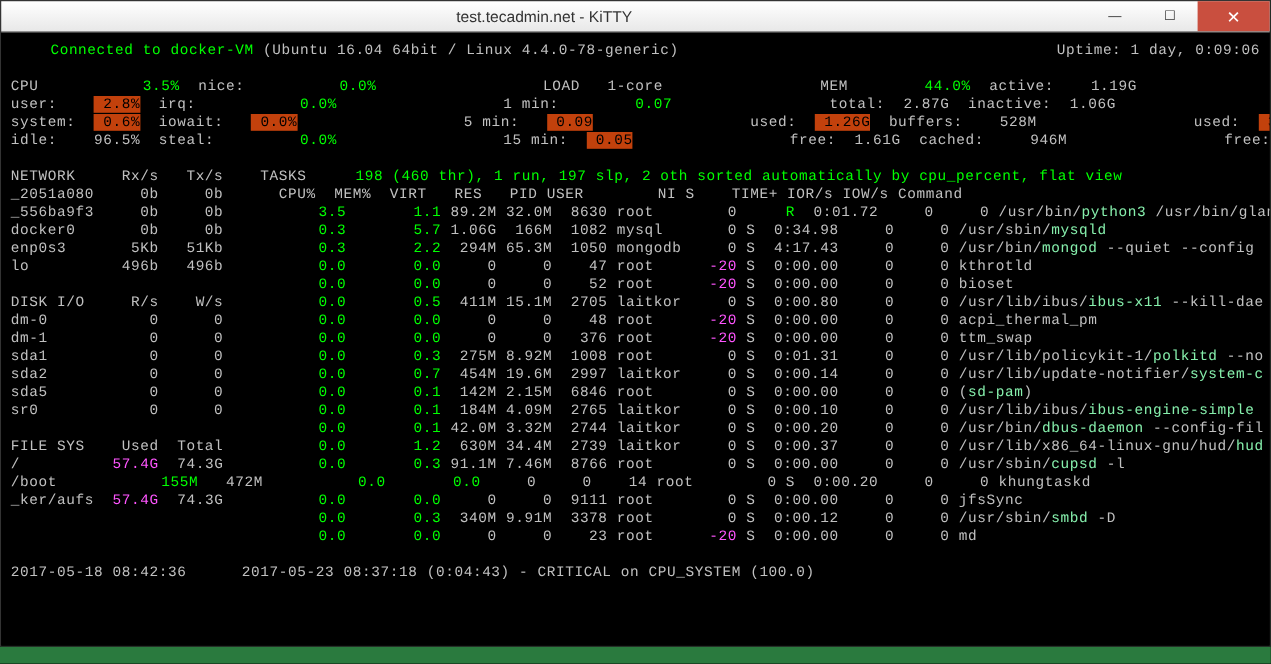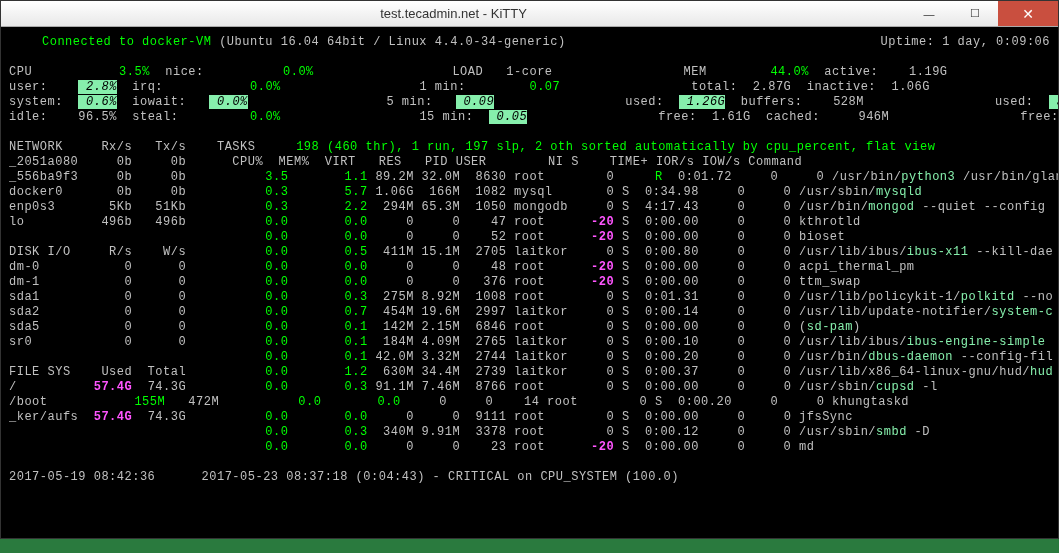--- a/index.html
+++ b/index.html
@@ -6,40 +6,40 @@
 body { background: #2a7a3e; font-family: 'Consolas', 'Courier New', monospace; font-size: 12px; }
 .window { width: 1059px; height: 539px; margin: 0 auto; background: #000; border: 1px solid #333; display: flex; flex-direction: column; }
 .titlebar { height: 26px; background: linear-gradient(#fff, #e8e8e8); display: flex; align-items: center; border-bottom: 1px solid #aaa; position: relative; }
 .title-text { flex: 1; text-align: center; color: #333; font-family: 'Segoe UI', sans-serif; font-size: 13px; }
 .win-controls { display: flex; height: 100%; }
 .win-btn { width: 46px; height: 100%; display: flex; align-items: center; justify-content: center; font-family: sans-serif; font-size: 11px; color: #333; }
 .win-close { background: #c94f3f; color: #fff; width: 60px; font-size: 14px; }
 .terminal { flex: 1; background: #000; padding: 8px 8px; overflow: hidden; font-size: 12px; line-height: 15px; letter-spacing: 0.5px; }
 .g { color: #00ff00; margin-left: 33px; }
 .w { color: #c0c0c0; }
-.m { color: #ff55ff; font-weight: bold; }
+.m { color: #ff55ff; }
 .c { color: #86efac; }
-.hg { background: #86efac; color: #000; font-style: italic; }
+.hg { background: #c2410c; color: #000; }
 .row { white-space: pre; color: #c0c0c0; }
 </style>
 </head>
 <body>
 
 <div class="window">
   <div class="titlebar">
     <div class="title-text">test.tecadmin.net - KiTTY</div>
     <div class="win-controls">
       <div class="win-btn">—</div>
       <div class="win-btn">☐</div>
       <div class="win-btn win-close">✕</div>
     </div>
   </div>
 
   <div class="terminal">
-    <div class="row"><span class="g">Connected to docker-VM</span> <span class="w">(Ubuntu 16.04 64bit / Linux 4.4.0-34-generic)</span><span style="float:right" class="w">Uptime: 1 day, 0:09:06</span></div>
+    <div class="row"><span class="g">Connected to docker-VM</span> <span class="w">(Ubuntu 16.04 64bit / Linux 4.4.0-78-generic)</span><span style="float:right" class="w">Uptime: 1 day, 0:09:06</span></div>
     <div class="row">&nbsp;</div>
 
     <div class="row"><span class="w">CPU</span>       <span class="g">3.5%</span>  <span class="w">nice:</span>      <span class="g">0.0%</span>                  <span class="w">LOAD</span>   <span class="w">1-core</span>                 <span class="w">MEM</span>    <span class="g">44.0%</span>  <span class="w">active:</span>    <span class="w">1.19G</span>                 <span class="w">SWAP</span>     <span class="g">0.9%</span></div>
     <div class="row"><span class="w">user:</span>    <span class="hg"> 2.8%</span>  <span class="w">irq:</span>       <span class="g">0.0%</span>                  <span class="w">1 min:</span>    <span class="g">0.07</span>                 <span class="w">total:</span>  <span class="w">2.87G</span>  <span class="w">inactive:</span>  <span class="w">1.06G</span>                 <span class="w">total:</span>  <span class="w">3.91G</span></div>
     <div class="row"><span class="w">system:</span>  <span class="hg"> 0.6%</span>  <span class="w">iowait:</span>   <span class="hg"> 0.0%</span>                  <span class="w">5 min:</span>   <span class="hg"> 0.09</span>                 <span class="w">used:</span>  <span class="hg"> 1.26G</span>  <span class="w">buffers:</span>    <span class="w">528M</span>                 <span class="w">used:</span>  <span class="hg"> 37.3M</span></div>
     <div class="row"><span class="w">idle:</span>    <span class="w">96.5%</span>  <span class="w">steal:</span>     <span class="g">0.0%</span>                  <span class="w">15 min:</span>  <span class="hg"> 0.05</span>                 <span class="w">free:</span>  <span class="w">1.61G</span>  <span class="w">cached:</span>     <span class="w">946M</span>                 <span class="w">free:</span>  <span class="w">3.87G</span></div>
     <div class="row">&nbsp;</div>
 
     <div class="row"><span class="w">NETWORK     Rx/s   Tx/s</span>    <span class="w">TASKS</span> <span class="g">198 (460 thr), 1 run, 197 slp, 2 oth sorted automatically by cpu_percent, flat view</span></div>
     <div class="row"><span class="w">_2051a080     0b     0b</span>      <span class="w">CPU%  MEM%  VIRT   RES   PID USER        NI S    TIME+ IOR/s IOW/s</span> <span class="w">Command</span></div>
@@ -60,15 +60,15 @@
         <div class="row"><span class="w">                       </span>     <span class="g"> 0.0</span>  <span class="g"> 0.1</span> <span class="w">42.0M</span> <span class="w">3.32M</span> <span class="w"> 2744</span> <span class="w">laitkor </span>  <span class="w">  0</span> <span class="w">S</span> <span class="w"> 0:00.20</span> <span class="w">    0</span> <span class="w">    0</span> <span class="w">/usr/bin/</span><span class="c">dbus-daemon</span><span class="w"> --config-fil</span></div>
         <div class="row"><span class="w">FILE SYS    Used  Total</span>     <span class="g"> 0.0</span>  <span class="g"> 1.2</span> <span class="w"> 630M</span> <span class="w">34.4M</span> <span class="w"> 2739</span> <span class="w">laitkor </span>  <span class="w">  0</span> <span class="w">S</span> <span class="w"> 0:00.37</span> <span class="w">    0</span> <span class="w">    0</span> <span class="w">/usr/lib/x86_64-linux-gnu/hud/</span><span class="c">hud</span><span class="w"></span></div>
         <div class="row"><span class="w">/         </span><span class="m"> 57.4G</span><span class="w">  74.3G</span>     <span class="g"> 0.0</span>  <span class="g"> 0.3</span> <span class="w">91.1M</span> <span class="w">7.46M</span> <span class="w"> 8766</span> <span class="w">root    </span>  <span class="w">  0</span> <span class="w">S</span> <span class="w"> 0:00.00</span> <span class="w">    0</span> <span class="w">    0</span> <span class="w">/usr/sbin/</span><span class="c">cupsd</span><span class="w"> -l</span></div>
         <div class="row"><span class="w">/boot     </span><span class="g">  155M</span><span class="w">   472M</span>     <span class="g"> 0.0</span>  <span class="g"> 0.0</span> <span class="w">    0</span> <span class="w">    0</span> <span class="w">   14</span> <span class="w">root    </span>  <span class="w">  0</span> <span class="w">S</span> <span class="w"> 0:00.20</span> <span class="w">    0</span> <span class="w">    0</span> <span class="w">khungtaskd</span><span class="w"></span></div>
         <div class="row"><span class="w">_ker/aufs </span><span class="m"> 57.4G</span><span class="w">  74.3G</span>     <span class="g"> 0.0</span>  <span class="g"> 0.0</span> <span class="w">    0</span> <span class="w">    0</span> <span class="w"> 9111</span> <span class="w">root    </span>  <span class="w">  0</span> <span class="w">S</span> <span class="w"> 0:00.00</span> <span class="w">    0</span> <span class="w">    0</span> <span class="w">jfsSync</span><span class="w"></span></div>
         <div class="row"><span class="w">                       </span>     <span class="g"> 0.0</span>  <span class="g"> 0.3</span> <span class="w"> 340M</span> <span class="w">9.91M</span> <span class="w"> 3378</span> <span class="w">root    </span>  <span class="w">  0</span> <span class="w">S</span> <span class="w"> 0:00.12</span> <span class="w">    0</span> <span class="w">    0</span> <span class="w">/usr/sbin/</span><span class="c">smbd</span><span class="w"> -D</span></div>
         <div class="row"><span class="w">                       </span>     <span class="g"> 0.0</span>  <span class="g"> 0.0</span> <span class="w">    0</span> <span class="w">    0</span> <span class="w">   23</span> <span class="w">root    </span>  <span class="m">-20</span> <span class="w">S</span> <span class="w"> 0:00.00</span> <span class="w">    0</span> <span class="w">    0</span> <span class="w">md</span><span class="w"></span></div>
       </div>
 
     <div class="row">&nbsp;</div>
-    <div class="row"><span class="w">2017-05-19 08:42:36</span>      <span class="w">2017-05-23 08:37:18 (0:04:43) - CRITICAL on CPU_SYSTEM (100.0)</span></div>
+    <div class="row"><span class="w">2017-05-18 08:42:36</span>      <span class="w">2017-05-23 08:37:18 (0:04:43) - CRITICAL on CPU_SYSTEM (100.0)</span></div>
   </div>
 </div>
 
 </body></html>

